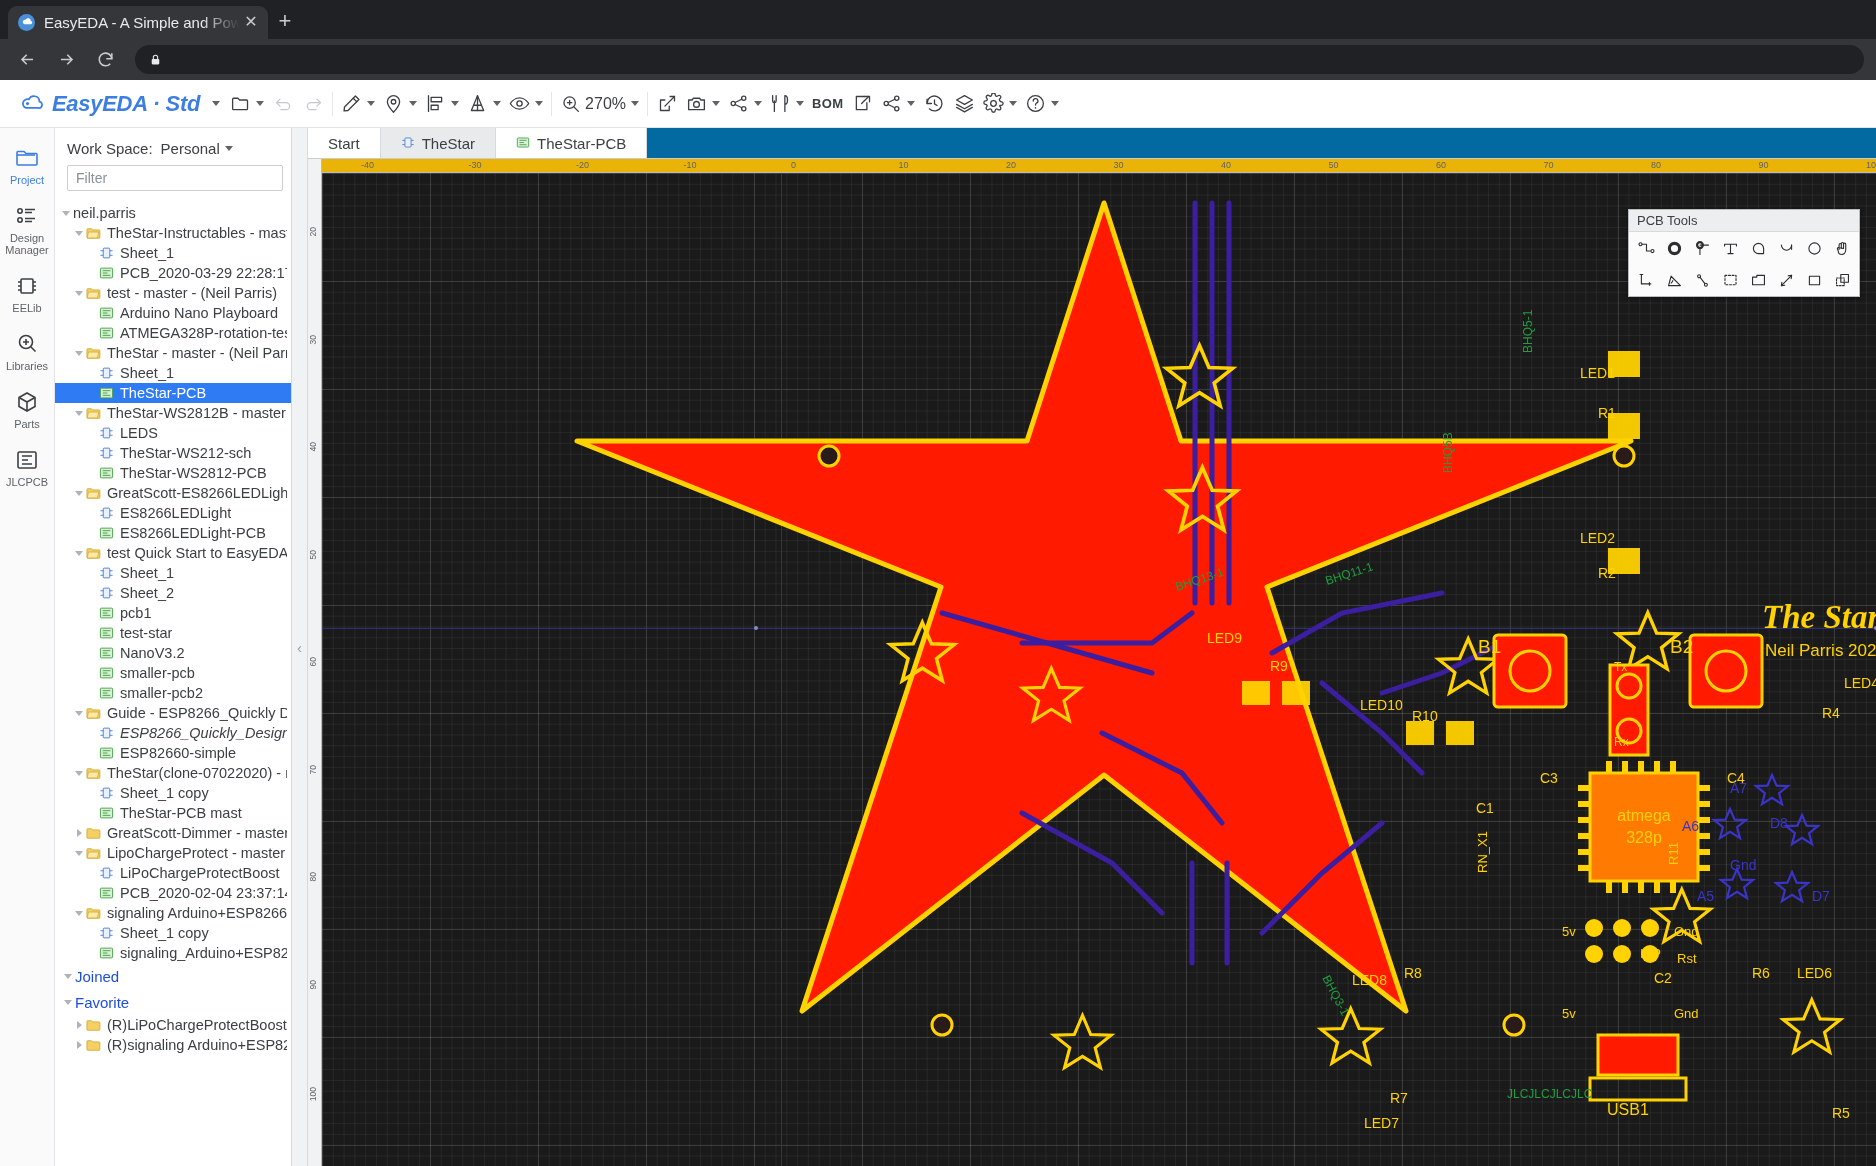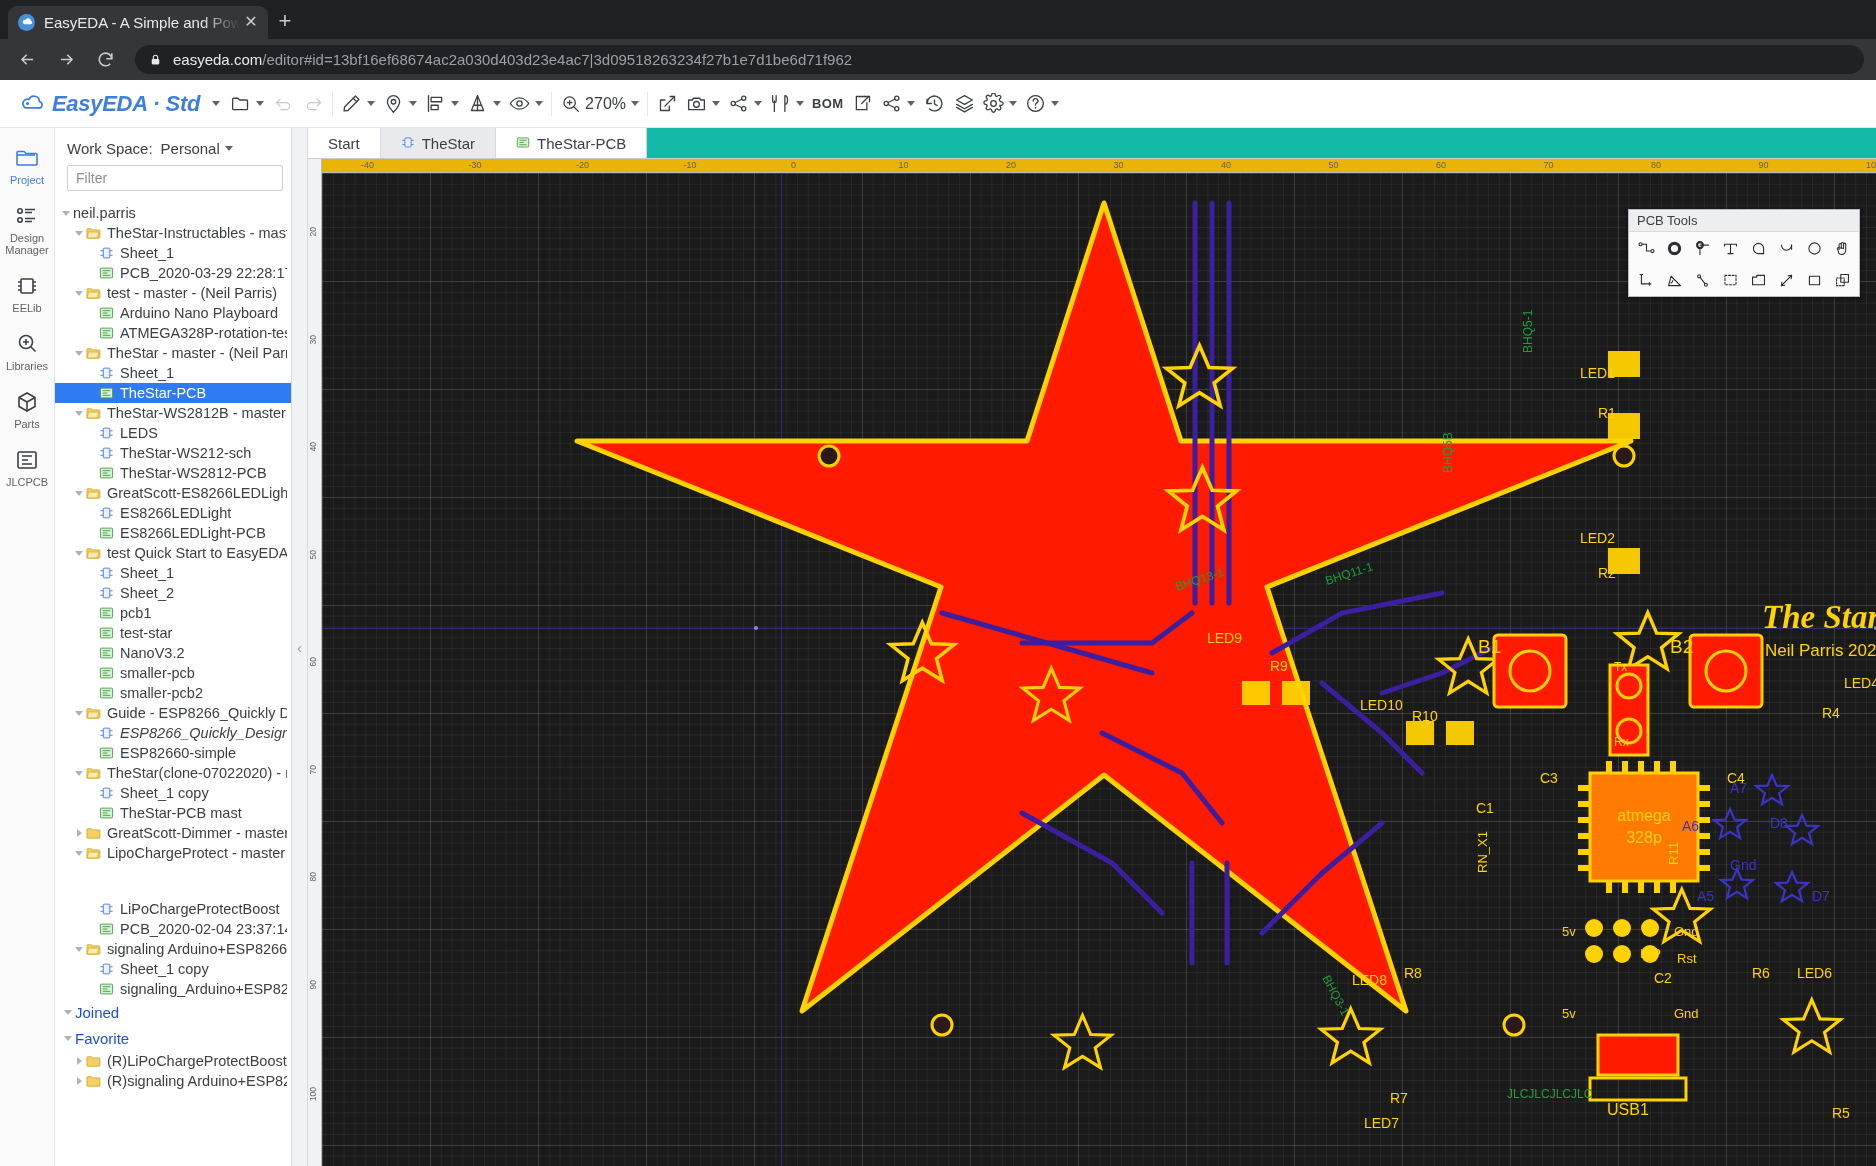--- a/index.html
+++ b/index.html
@@ -86,21 +86,21 @@
   .grp-head { font-size:15px; color:#1d4ed8; display:flex; align-items:center;
               height:26px; padding-left:6px; cursor:pointer; }
 
   
   #collapse { width:16px; flex:0 0 16px; background:#f1f2f4; border-right:1px solid #d7d9dc;
               display:flex; align-items:center; justify-content:center; cursor:pointer;
               color:#9aa0a6; font-size:15px; }
 
   
   #editor { flex:1; display:flex; flex-direction:column; min-width:0; background:#fff; }
-  #doctabs { height:31px; background:#14b8a6; display:flex; align-items:stretch;
+  #doctabs { height:31px; background:#0369a1; display:flex; align-items:stretch;
              border-bottom:1px solid #c9ccd1; }
   .dtab { display:flex; align-items:center; gap:7px; padding:0 20px; font-size:15px;
           color:#3c4043; border-right:1px solid #d6d9dd; cursor:pointer; background:#e9eaec; }
   .dtab.active { background:#fff; }
   .dtab.plain { background:#fff; }
   .dtab svg { width:14px; height:13px; }
 
   #canvaswrap { flex:1; display:flex; min-height:0; }
   #vruler { width:14px; flex:0 0 14px; background:#f1f2f4; border-right:1px solid #b9bcc0;
             position:relative; overflow:hidden; }
@@ -167,21 +167,20 @@
       <svg viewBox="0 0 24 24">
           <path d="M20 11a8 8 0 1 0-2 6.3"></path>
           <path d="M20 4v7h-7"></path>
         </svg>
       </div>
     <div id="omnibox">
       <svg class="lock" viewBox="0 0 24 24">
         <rect x="5" y="11" width="14" height="10" rx="2" fill="#e8eaed"></rect>
         <path d="M8 11V8a4 4 0 0 1 8 0v3" stroke="#e8eaed" stroke-width="2" fill="none"></path>
         </svg>
-      <span id="urltext"><b>easyeda.com</b><span>/editor#id=13bf16ef68674ac2a030d403d23e4ac7|3d09518263234f27b1e7d1be6d71f962</span></span>
     </div>
   </div>
 </div>
 
 <div id="appbar">
   <div id="brand">
     <span class="logo">
       <svg viewBox="0 0 34 26">
           <path d="M27 12.5a7 7 0 0 0-13.4-2.7A5.6 5.6 0 1 0 10 20.5h15.5a4 4 0 0 0 1.5-8z" fill="none" stroke="#3d7fe0" stroke-width="2.2"></path>
           <circle cx="12" cy="15" r="2" fill="#3d7fe0"></circle>
@@ -745,21 +744,21 @@
             <i class="dn"></i>
           </span>
           <span class="ticon">
             <svg viewBox="0 0 16 14">
               <path d="M1 3.2a.8.8 0 0 1 .8-.8h4l1.3 1.3H14a.8.8 0 0 1 .8.8v7.3a.8.8 0 0 1-.8.8H1.8a.8.8 0 0 1-.8-.8z" fill="#f5cf60" stroke="#c9a227" stroke-width=".8"></path>
               <path d="M2.6 6h11l-1.4 6.2H1.4z" fill="#ffe9a8" stroke="#c9a227" stroke-width=".7"></path>
             </svg>
           </span>
           <span class="tlabel">LipoChargeProtect - master - (Neil</span>
         </div>
-        <div class="tnode" style="padding-left: 30px; margin-top: 36px;">
+        <div class="tnode" style="padding-left: 30px;">
           <span class="tw"></span>
           <span class="ticon">
             <svg viewBox="0 0 16 14">
               <rect x="4.5" y="1.8" width="7" height="10.4" rx="1" fill="#eaf1fd" stroke="#4a7fd4" stroke-width="1"></rect>
               <path d="M4.5 4.6h-3M4.5 9.4h-3M11.5 4.6h3M11.5 9.4h3" stroke="#4a7fd4" stroke-width="1"></path>
             </svg>
           </span>
           <span class="tlabel">LiPoChargeProtectBoost</span>
         </div>
         <div class="tnode" style="padding-left: 30px;">

